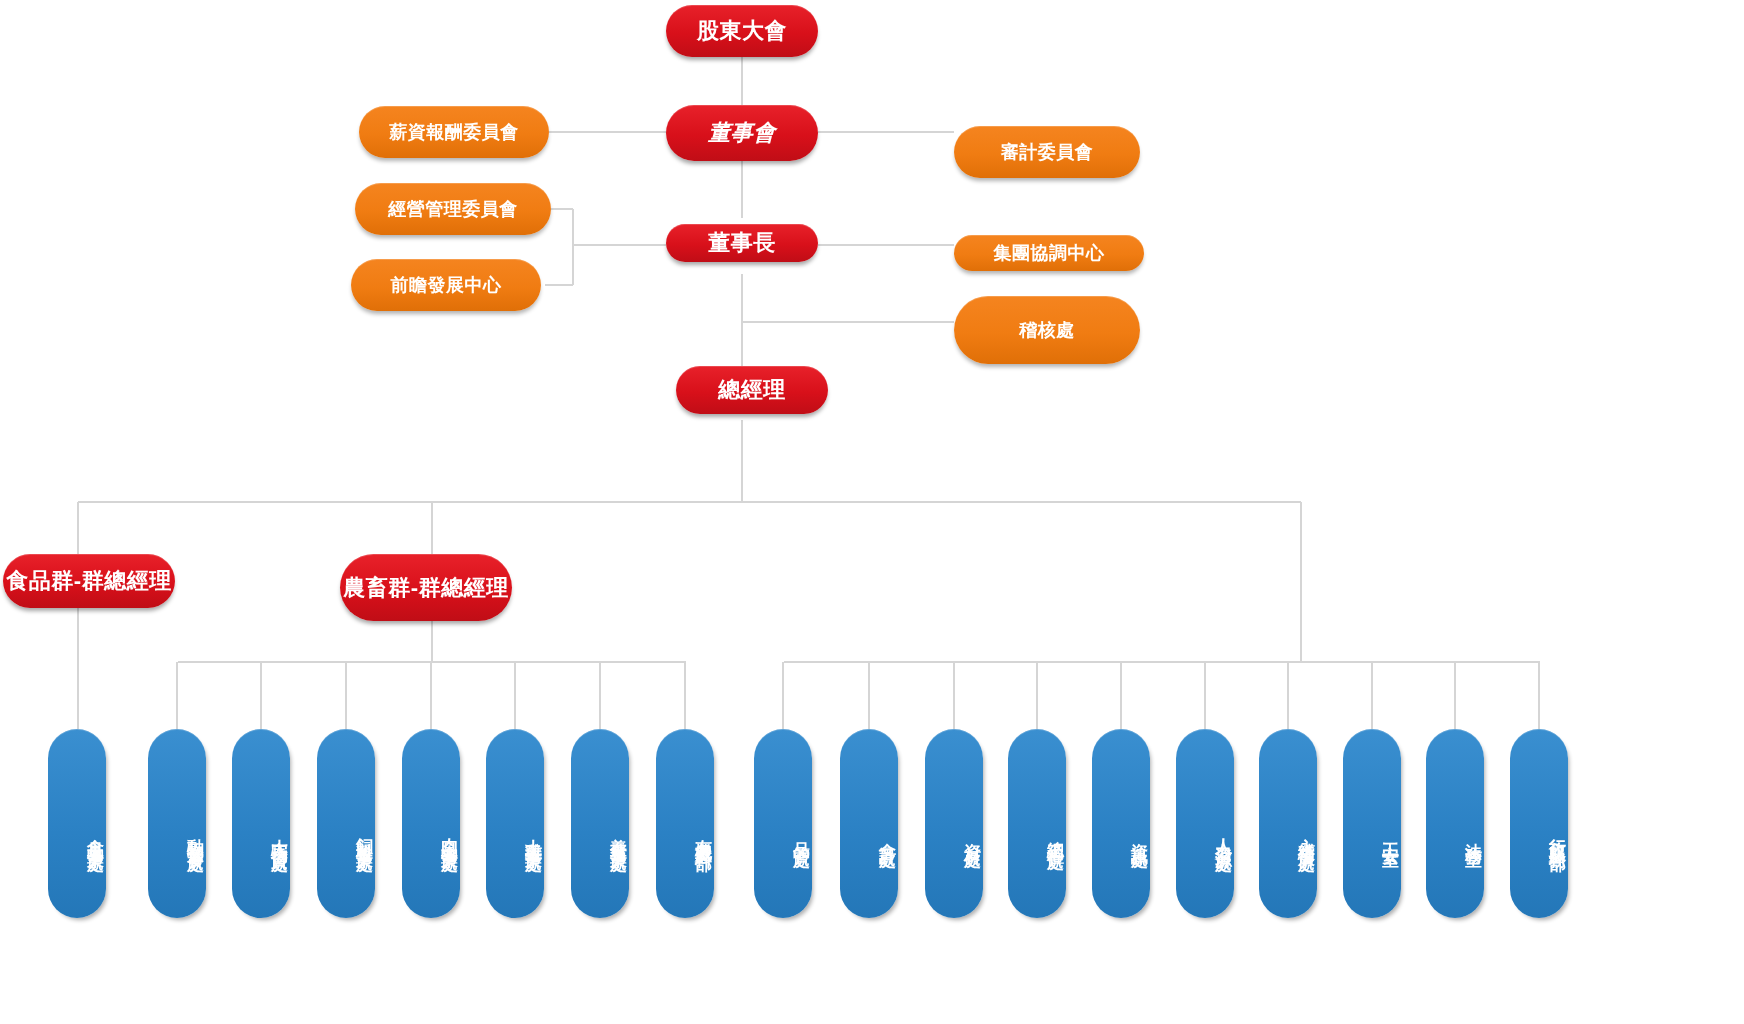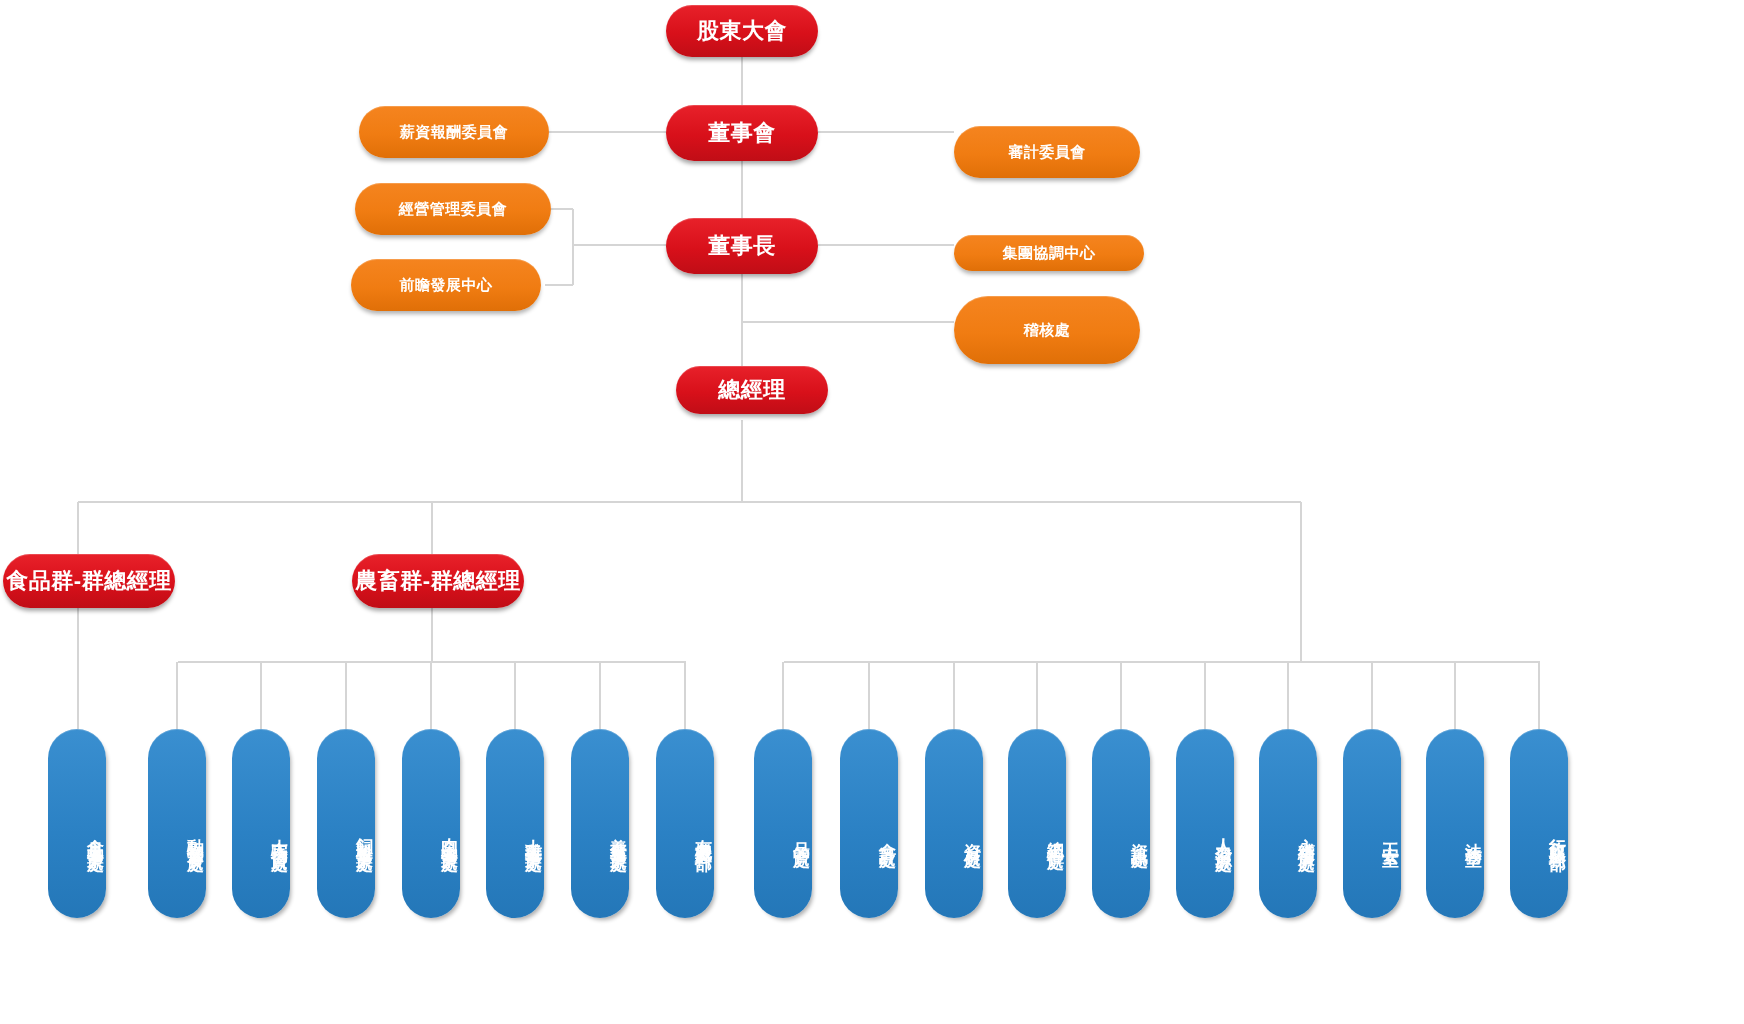--- a/index.html
+++ b/index.html
@@ -41,21 +41,21 @@
     background:linear-gradient(180deg,#e8212a 0%,#d8101a 55%,#c00d16 100%);
     border-radius:999px;
     box-shadow:0 4px 4px -1px rgba(0,0,0,.35), inset 0 1px 0 rgba(255,255,255,.18);
     font-size:22px;
   }
   
   .node.orange{
     background:linear-gradient(180deg,#f5841f 0%,#f07c12 55%,#e06f07 100%);
     border-radius:999px;
     box-shadow:0 4px 4px -1px rgba(0,0,0,.30), inset 0 1px 0 rgba(255,255,255,.20);
-    font-size:15px;
+    font-size:18px;
   }
   
   .node.blue{
     background:linear-gradient(180deg,#3a8fd0 0%,#2b81c4 55%,#2477b8 100%);
     border-radius:999px;
     box-shadow:3px 4px 4px -2px rgba(0,0,0,.32), inset 0 1px 0 rgba(255,255,255,.18);
     font-size:17px;
     writing-mode:vertical-rl;
     text-orientation:upright;
     letter-spacing:4px;
@@ -106,31 +106,31 @@
         <line x1="1288" y1="662" x2="1288" y2="729"></line>
         <line x1="1372" y1="662" x2="1372" y2="729"></line>
         <line x1="1455" y1="662" x2="1455" y2="729"></line>
         <line x1="1539" y1="662" x2="1539" y2="729"></line>
         <line x1="432" y1="608" x2="432" y2="662"></line>
       </g>
   </svg>
 
   <div id="nodes">
       <div class="node red" style="left: 666px; top: 5px; width: 152px; height: 52px;">股東大會</div>
-      <div class="node red" style="left: 666px; top: 105px; width: 152px; height: 56px;">董事會</div>
-      <div class="node red" style="left: 666px; top: 218px; width: 152px; height: 56px;">董事長</div>
+      <div class="node red" style="left: 666px; top: 105px; width: 152px; height: 56px; font-style: italic;">董事會</div>
+      <div class="node red" style="left: 666px; top: 224px; width: 152px; height: 38px;">董事長</div>
       <div class="node red" style="left: 676px; top: 366px; width: 152px; height: 48px;">總經理</div>
       <div class="node orange" style="left: 359px; top: 106px; width: 190px; height: 52px;">薪資報酬委員會</div>
       <div class="node orange" style="left: 355px; top: 183px; width: 196px; height: 52px;">經營管理委員會</div>
       <div class="node orange" style="left: 351px; top: 259px; width: 190px; height: 52px; text-align: center;">前瞻發展中心</div>
       <div class="node orange" style="left: 954px; top: 106px; width: 186px; height: 52px; margin-top: 20px;">審計委員會</div>
       <div class="node orange" style="left: 954px; top: 235px; width: 190px; height: 36px;">集團協調中心</div>
       <div class="node orange" style="left: 954px; top: 296px; width: 186px; height: 68px;">稽核處</div>
       <div class="node red" style="left: 3px; top: 554px; width: 172px; height: 54px;">食品群-群總經理</div>
-      <div class="node red" style="left: 352px; top: 554px; width: 172px; height: 54px;">農畜群-群總經理</div>
+      <div class="node red" style="left: 340px; top: 554px; width: 172px; height: 67px;">農畜群-群總經理</div>
       <div class="node blue" style="left: 48px; top: 729px; width: 58px; height: 189px;">食品事業處</div>
       <div class="node blue" style="left: 148px; top: 729px; width: 58px; height: 189px;">動物營養處</div>
       <div class="node blue" style="left: 232px; top: 729px; width: 58px; height: 189px;">大宗物資處</div>
       <div class="node blue" style="left: 317px; top: 729px; width: 58px; height: 189px;">飼料事業處</div>
       <div class="node blue" style="left: 402px; top: 729px; width: 58px; height: 189px;">肉品事業處</div>
       <div class="node blue" style="left: 486px; top: 729px; width: 58px; height: 189px;">土雞事業處</div>
       <div class="node blue" style="left: 571px; top: 729px; width: 58px; height: 189px;">養豬事業處</div>
       <div class="node blue" style="left: 656px; top: 729px; width: 58px; height: 189px;">有機肥料部</div>
       <div class="node blue" style="left: 754px; top: 729px; width: 58px; height: 189px;">品管處</div>
       <div class="node blue" style="left: 840px; top: 729px; width: 58px; height: 189px;">會計處</div>

